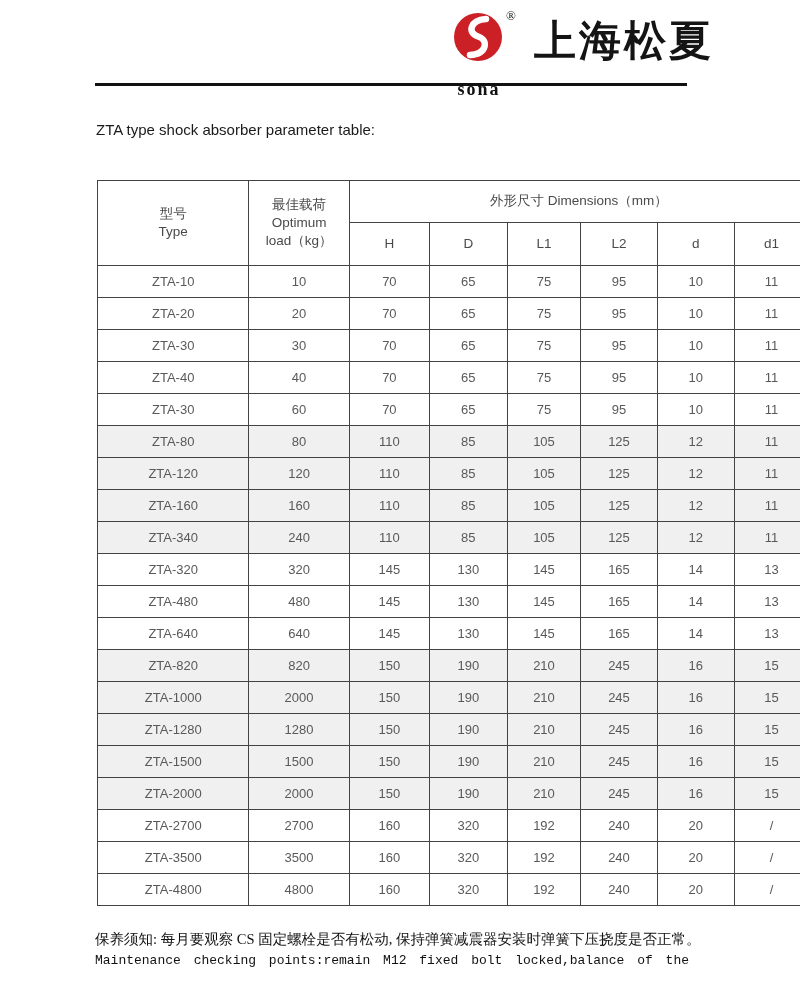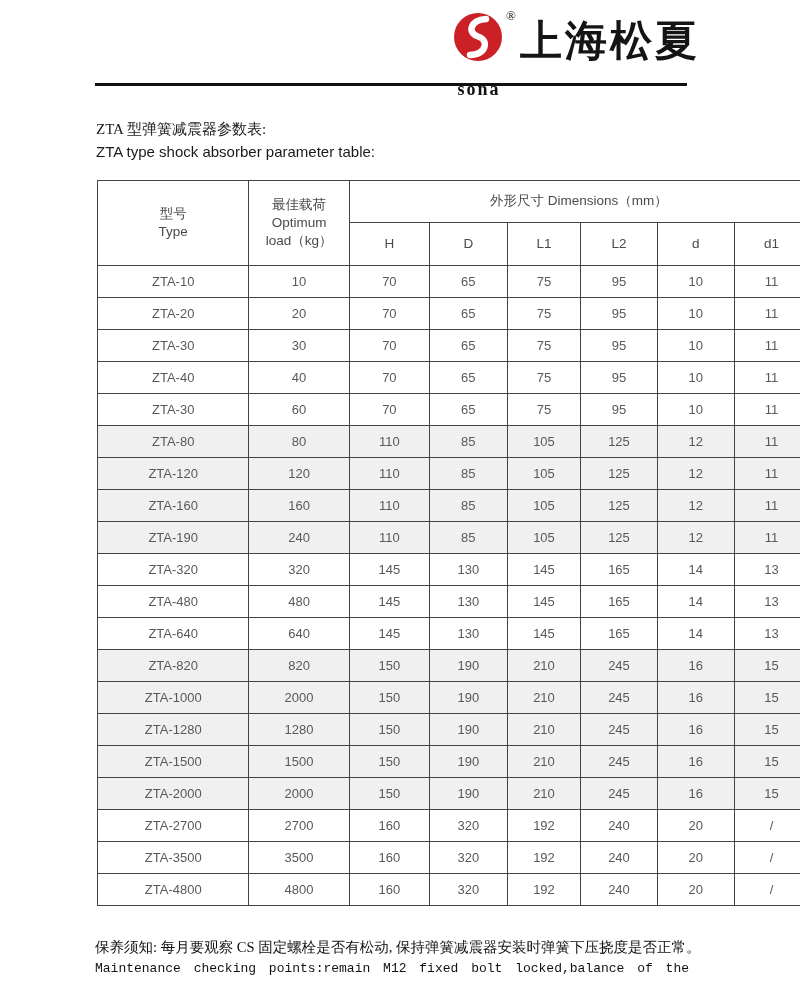--- a/index.html
+++ b/index.html
@@ -42,21 +42,21 @@
     letter-spacing: 2px;
     color: #111;
     line-height: 1;
     margin-top: 18px;
   }
   .company-name {
     font-size: 42px;
     font-weight: 900;
     color: #141414;
     letter-spacing: 3px;
-    margin-left: 2px;
+    margin-left: 16px;
     margin-top: 12px;
     line-height: 1;
     white-space: nowrap;
   }
   .header-rule {
     position: absolute;
     top: 83px;
     left: 95px;
     width: 592px;
     height: 3px;
@@ -100,21 +100,21 @@
   .param-table thead tr.h-sub th { height: 43px; }
   .param-table td {
     height: 32px;
     color: #595959;
     font-size: 13px;
   }
   .param-table tr.shaded td { background: #f0f0f0; }
   .zh-serif { font-family: "Liberation Serif", serif; }
 
   
-  .footer { position: absolute; top: 929px; left: 95px; width: 594px; margin-top: 8px; }
+  .footer { position: absolute; top: 929px; left: 95px; width: 594px; }
   .footer-zh {
     font-family: "Liberation Serif", serif;
     font-size: 14.5px;
     color: #111;
     line-height: 21px;
     white-space: nowrap;
   }
   .footer-en {
     font-family: "Liberation Mono", "DejaVu Sans Mono", monospace;
     font-size: 13px;
@@ -135,21 +135,20 @@
         <circle cx="25" cy="27" r="24" fill="#cb2026"></circle>
         <path d="M33 9 C 17 10, 14 23, 25 26.5 C 36 30, 34 44, 17 45" stroke="#ffffff" stroke-width="6.5" fill="none" stroke-linecap="round"></path>
       </svg>
       <div class="brand-name">sona</div>
     </div>
     <div class="company-name">上海松夏</div>
   </div>
   <div class="header-rule"></div>
 
   <div class="titles">
-    <div class="title-zh">ZTA 型弹簧减震器参数表:</div>
     <div class="title-en">ZTA type shock absorber parameter table:</div>
   </div>
 
   <div class="table-wrap">
     <table class="param-table">
       <colgroup>
         <col style="width:21.3%">
           <col style="width:14.1%">
         <col style="width:11.3%">
           <col style="width:10.9%">
@@ -255,21 +254,21 @@
     <td>ZTA-160</td>
     <td>160</td>
     <td>110</td>
     <td>85</td>
     <td>105</td>
     <td>125</td>
     <td>12</td>
     <td>11</td>
   </tr>
           <tr class="shaded">
-    <td>ZTA-190</td>
+    <td>ZTA-340</td>
     <td>240</td>
     <td>110</td>
     <td>85</td>
     <td>105</td>
     <td>125</td>
     <td>12</td>
     <td>11</td>
   </tr>
           <tr>
     <td>ZTA-320</td>

